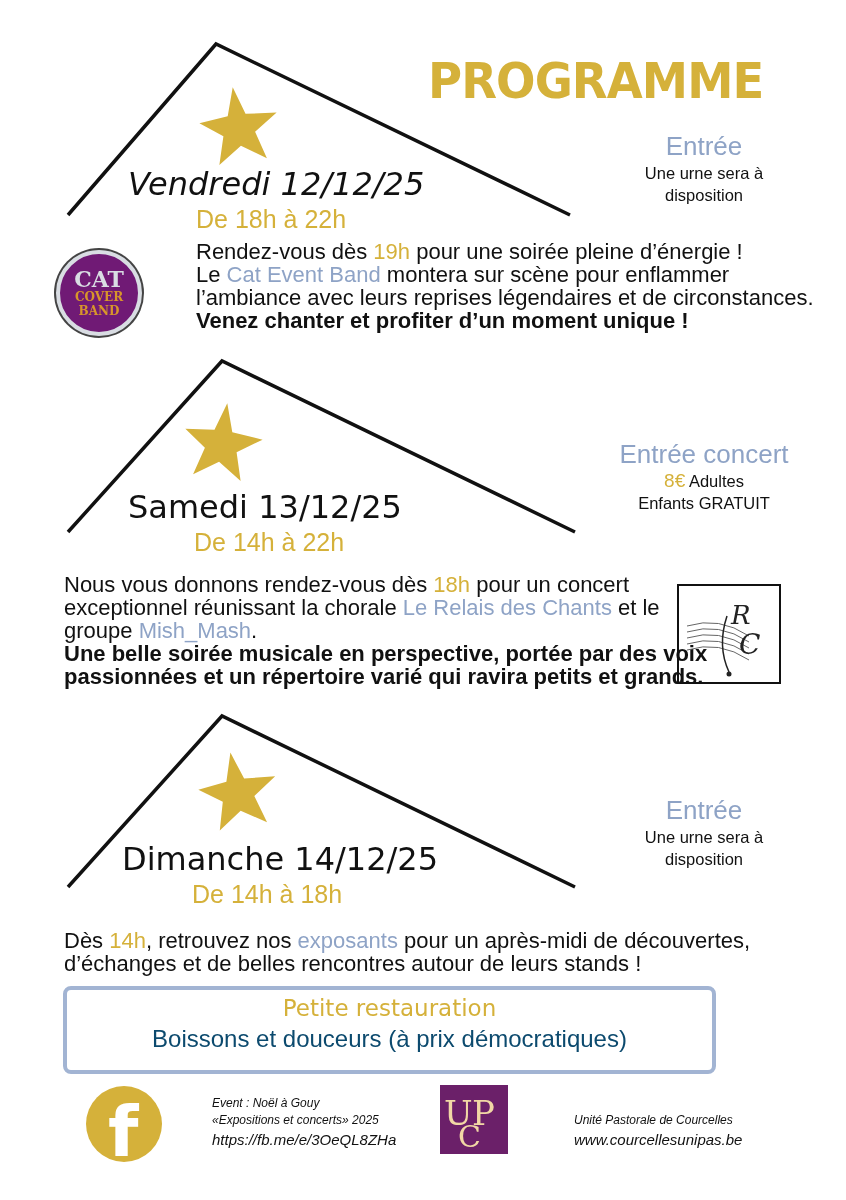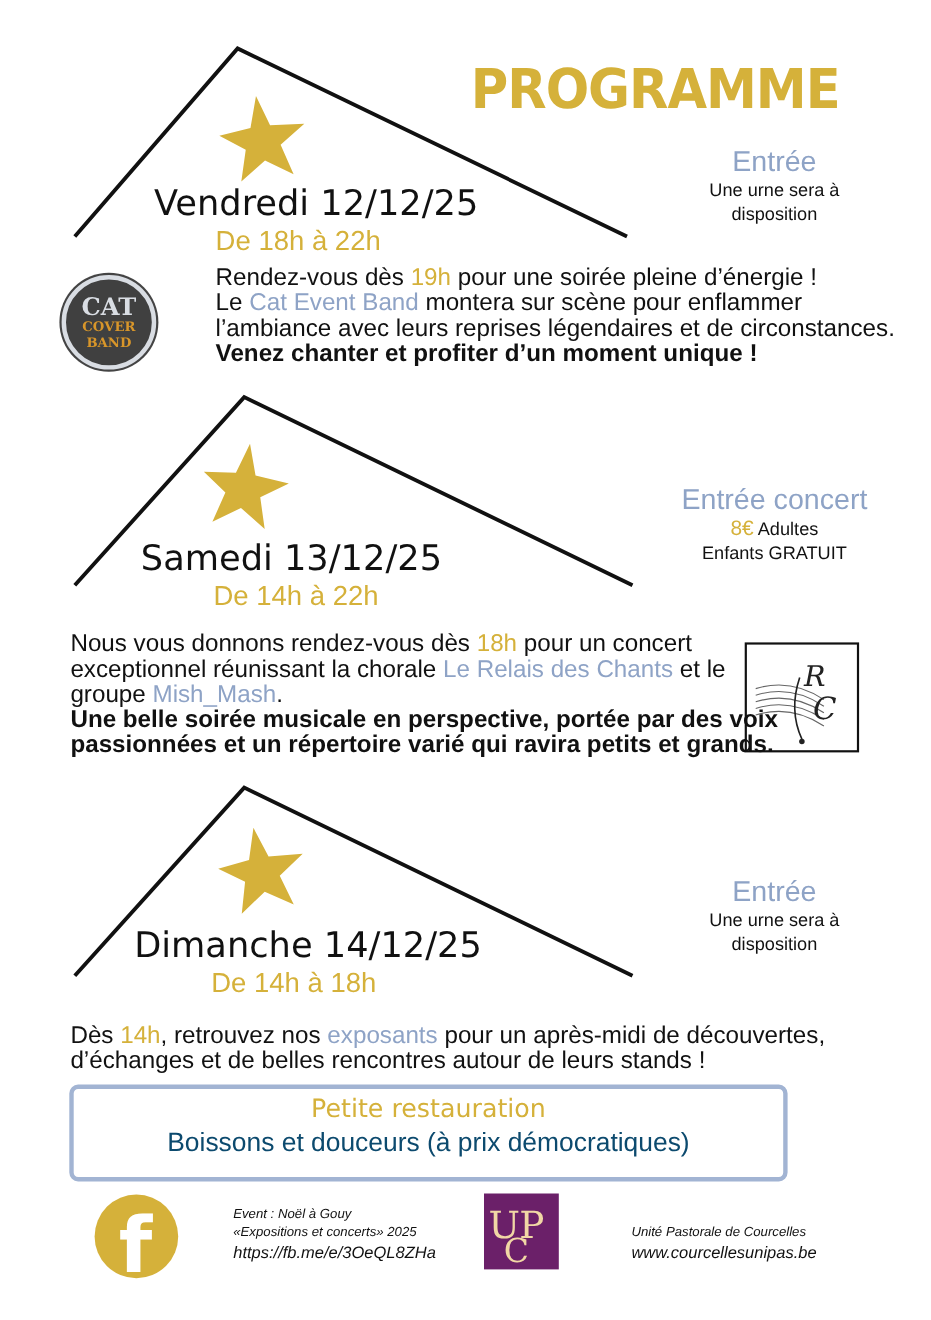--- a/index.html
+++ b/index.html
@@ -13,21 +13,21 @@
   .time { font-family:"Liberation Sans", sans-serif; font-size:25px; color:#d5b13a; white-space:nowrap; }
   .entry { text-align:center; font-size:16.5px; line-height:22px; white-space:nowrap;margin-left:46px; }
   .entry .head { font-size:26px; line-height:32px; color:#8ea3c6; }
   .para { font-size:22px; line-height:23px; white-space:nowrap; }
   .bold { font-weight:bold; }
   .box { left:63px; top:986px; width:645px; height:80px; border:4px solid #a2b4d3; border-radius:8px; text-align:center; }
   .box .l1 { font-family:"DejaVu Sans", sans-serif; font-size:23px; color:#d5b13a; margin-top:5px; }
   .box .l2 { font-family:Liberation Sans, sans-serif; font-size:24px; color:#0c4a6e; margin-top:4px;text-align:center; }
   .foot { font-style:italic; font-size:12px; line-height:17px; white-space:nowrap;margin-left:38px; }
   .foot .big { font-size:15px; line-height:22px; }
-  .cat { left:56px; top:250px; width:86px; height:86px; border-radius:50%; background:#404040; border:4px solid #d9dde3; box-sizing:border-box; box-shadow:0 0 0 2px #444; display:flex; flex-direction:column; align-items:center; justify-content:center; font-family:"DejaVu Serif", serif; line-height:14px; }
+  .cat { left:56px; top:250px; width:86px; height:86px; border-radius:50%; background:#701a75; border:4px solid #d9dde3; box-sizing:border-box; box-shadow:0 0 0 2px #444; display:flex; flex-direction:column; align-items:center; justify-content:center; font-family:"DejaVu Serif", serif; line-height:14px; }
   .cat .c1 { color:#d9dde3; font-size:22px; font-weight:bold; line-height:22px; }
   .cat .c2 { color:#d8962a; font-size:12px; font-weight:bold; }
   .rc { left:677px; top:584px; width:104px; height:100px; border:2px solid #111; box-sizing:border-box; }
   .fb { left:86px; top:1086px; width:76px; height:76px; border-radius:50%; background:#d5b13a; overflow:hidden; }
   .fb span { position:absolute; left:22px; top:8px; color:#fff; font-family:"DejaVu Sans", sans-serif; font-weight:bold; font-size:70px; line-height:76px; }
   .ucp { left:440px; top:1085px; width:68px; height:69px; background:#6b2069; font-family:"DejaVu Serif", serif; color:#f1d7a5; }
 </style>
 </head>
 <body>
 
@@ -39,21 +39,21 @@
   </g>
   <g fill="#d5b13a">
     <polygon points="238,87 247,115 278,118 254,134 262,162 238,146 214,162 222,134 200,118 229,115" transform="rotate(-8 238 125)"></polygon>
     <polygon points="222,403 231,431 262,434 238,450 246,478 222,462 198,478 206,450 184,434 213,431" transform="rotate(8 222 441)"></polygon>
     <polygon points="237,752 246,780 277,783 253,799 261,827 237,811 213,827 221,799 199,783 228,780" transform="rotate(-10 237 790)"></polygon>
   </g>
 </svg>
 
 <div class="abs title">PROGRAMME</div>
 
-<div class="abs day" style="left:140px;top:165px;">Vendredi 12/12/25</div>
+<div class="abs day" style="left:128px;top:165px;font-style:italic;">Vendredi 12/12/25</div>
 <div class="abs time" style="left:196px;top:205px;">De 18h à 22h</div>
 <div class="abs entry" style="left:568px;top:130px;width:180px;">
   <div class="head">Entrée</div>
   <div>Une urne sera à</div>
   <div>disposition</div>
 </div>
 <div class="abs cat">
   <div class="c1">CAT</div>
   <div class="c2">COVER</div>
   <div class="c2">BAND</div>

